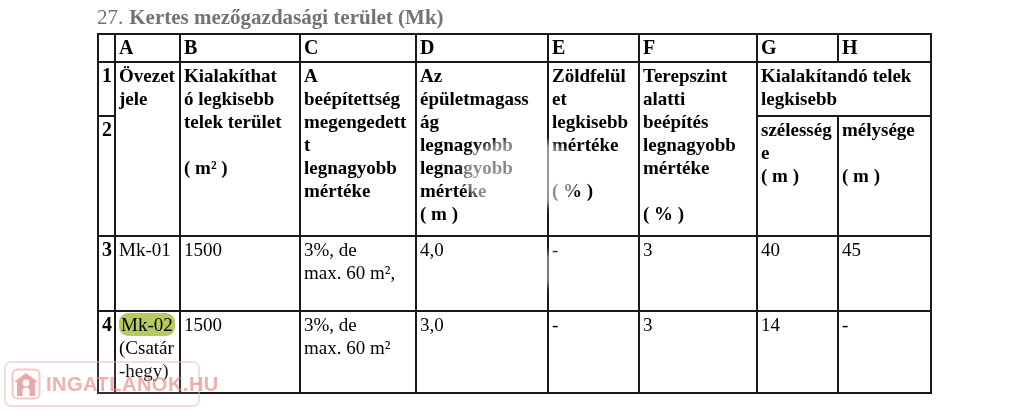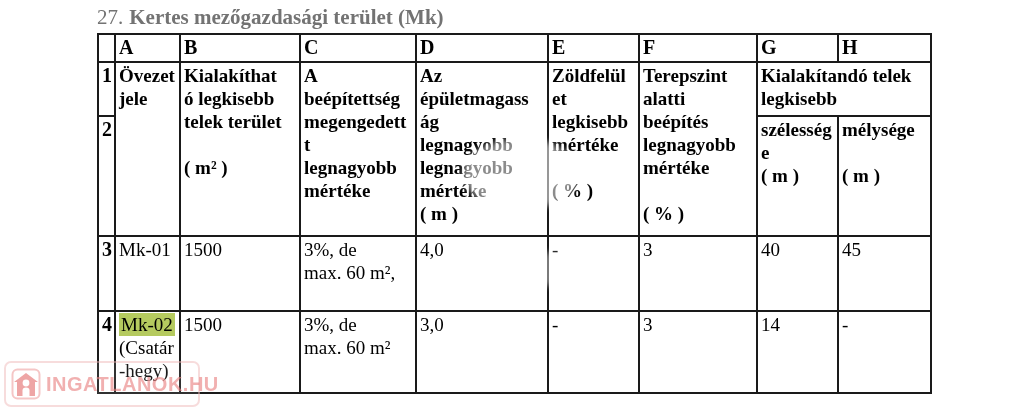--- a/index.html
+++ b/index.html
@@ -212,21 +212,21 @@
         <td>4,0</td>
         <td>-</td>
         <td>3</td>
         <td>40</td>
         <td>45</td>
       </tr>
 
       <tr class="data-row-4">
         <td class="rownum">4</td>
         <td>
-          <span class="hl" style="background-color: rgb(181, 202, 95);">Mk-02</span>
+          <span class="hl" style="background-color: rgb(181, 202, 95); border-radius: 9px;">Mk-02</span>
           <div class="lines">
               <div>(Csatár</div>
               <div>-hegy)</div>
             </div>
         </td>
         <td>1500</td>
         <td class="lines">
             <div>3%, de</div>
             <div>max. 60 m²</div>
           </td>

